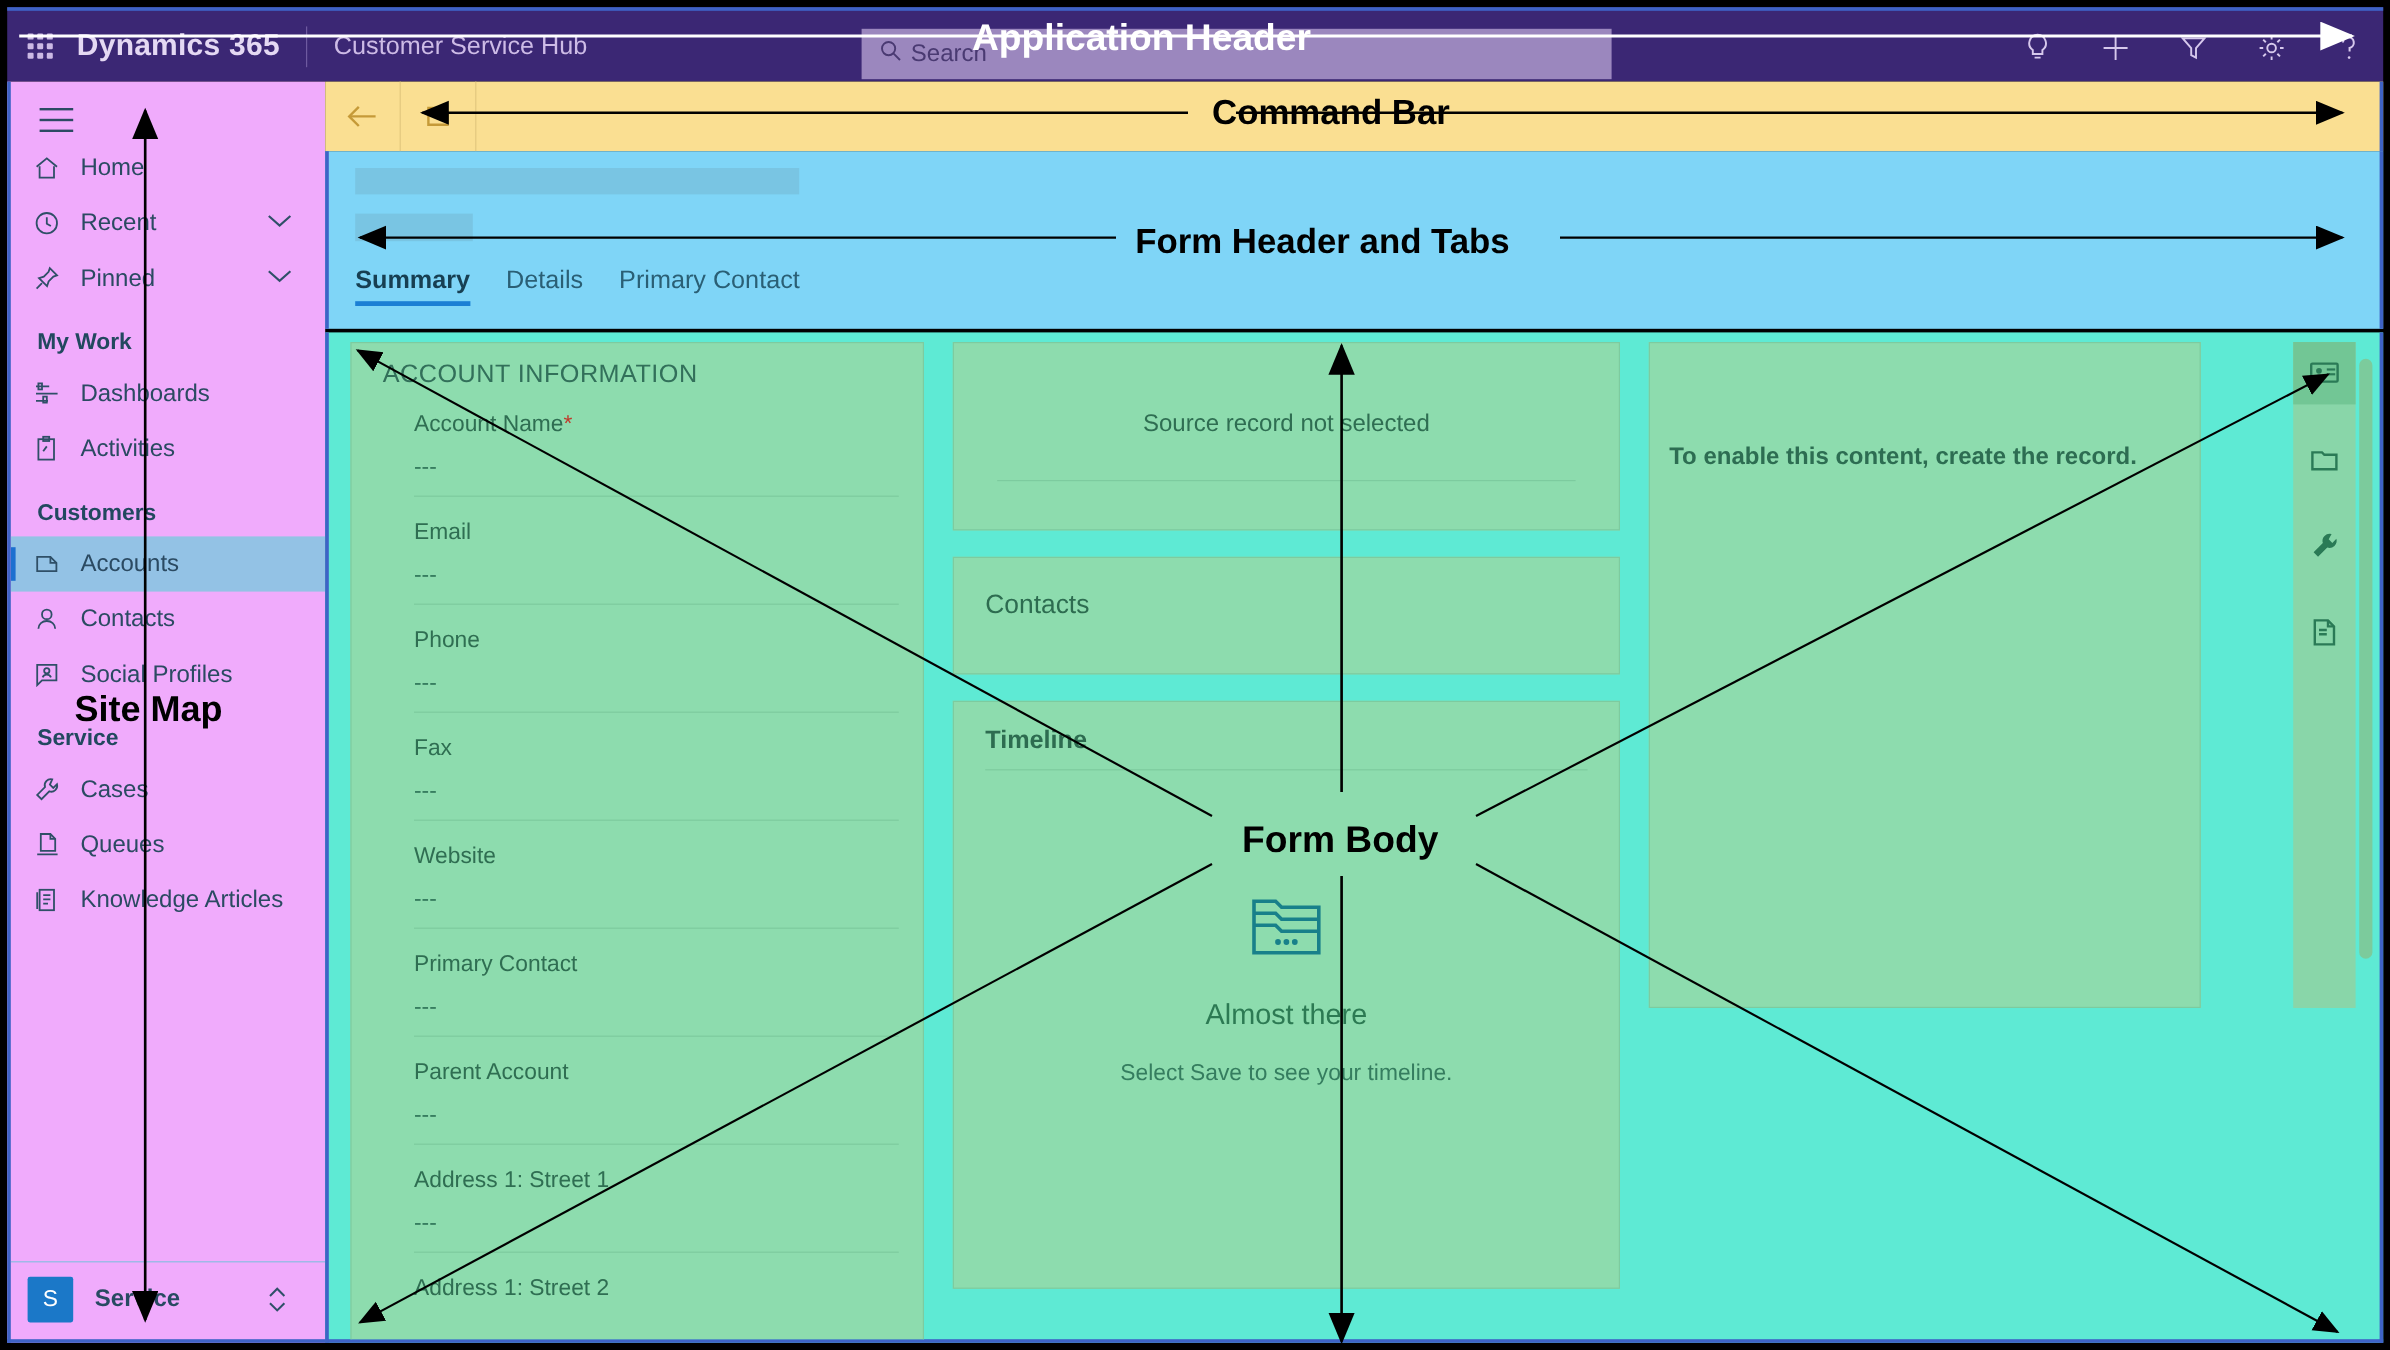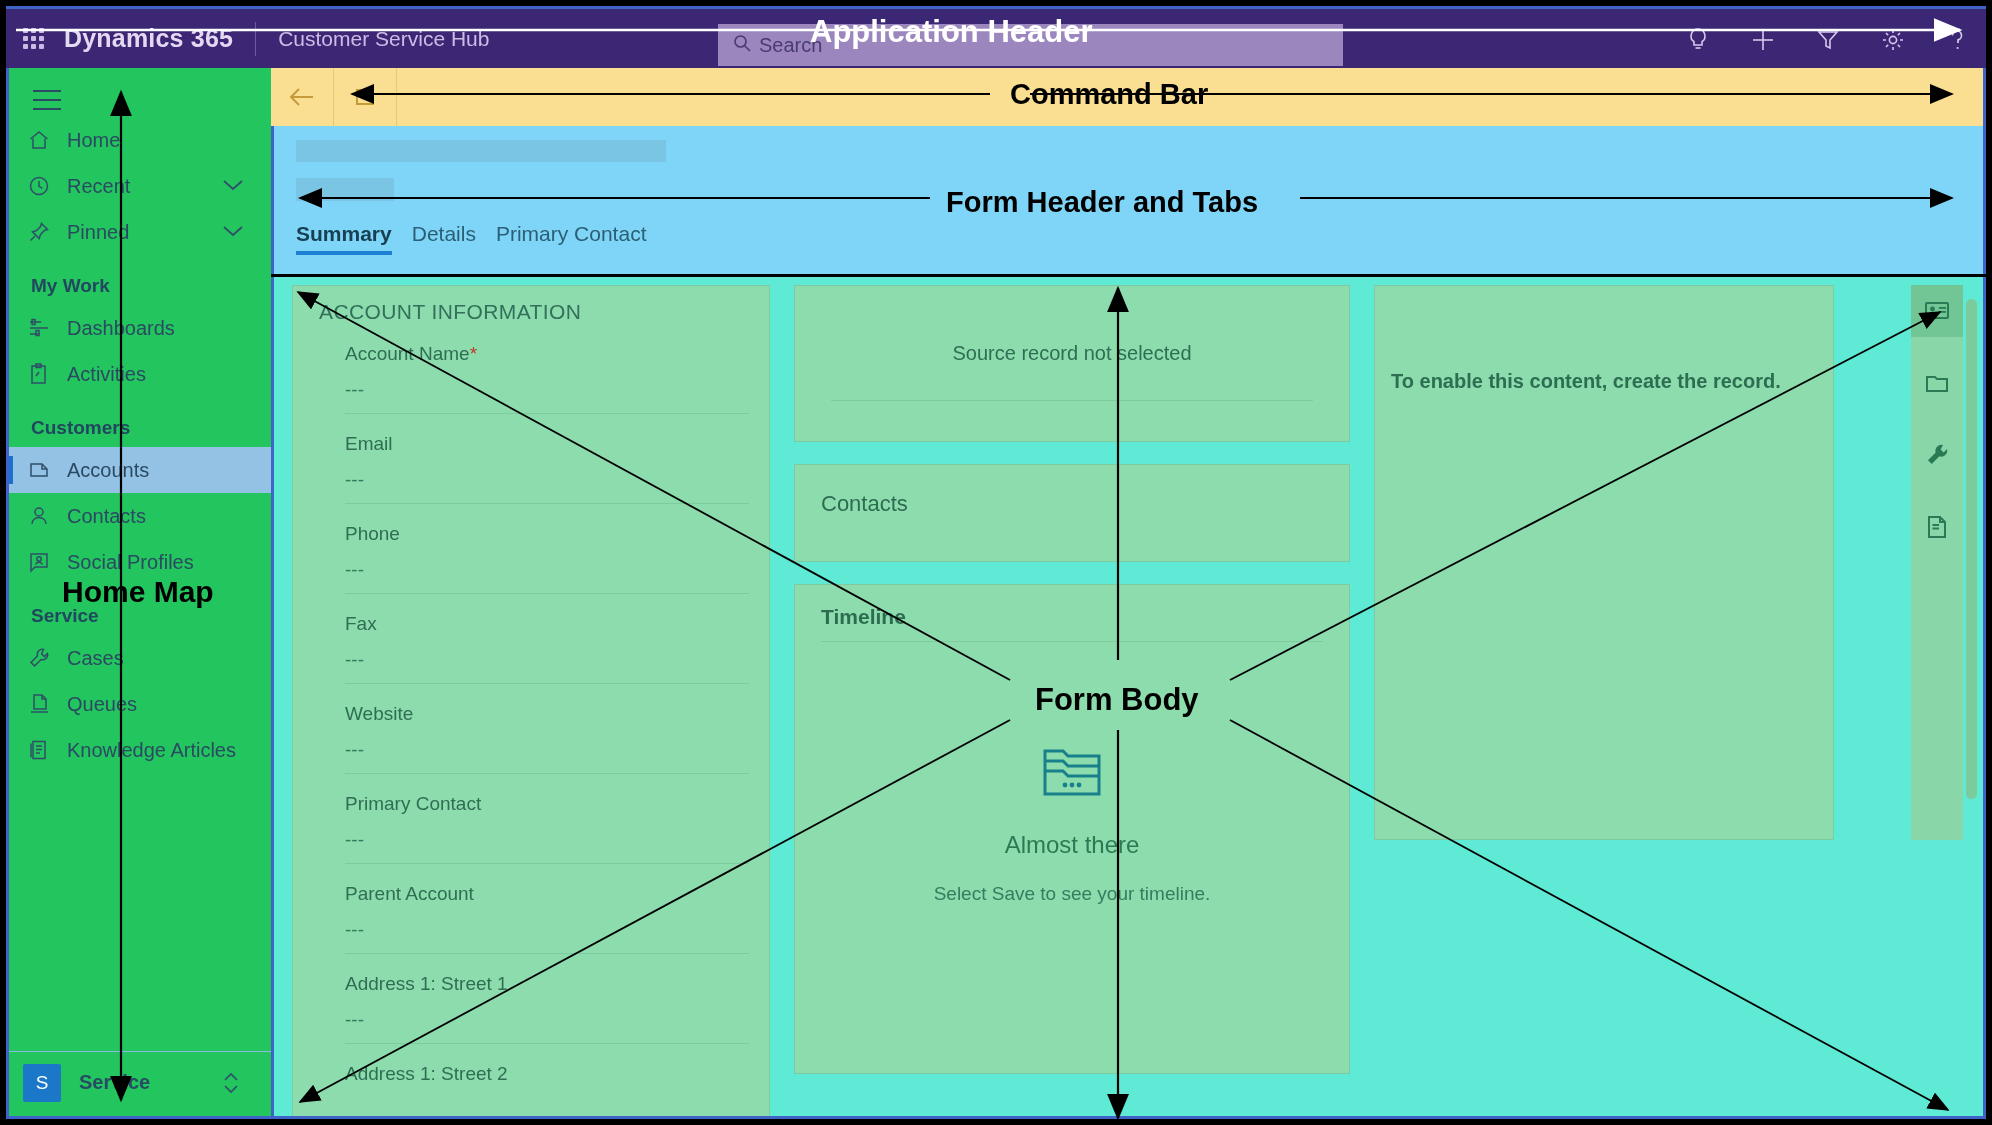--- a/index.html
+++ b/index.html
@@ -57,21 +57,21 @@
     position: absolute; right: 18px; top: 0; height: 62px;
     display: flex; align-items: center; gap: 40px;
   }
   .hdr-ico { color: #d6c8ec; font-size: 25px; line-height: 1; }
   .hdr-ico svg { display:block; }
 
   
   .sidemap {
     position: absolute; left: 6px; top: 68px;
     width: 265px; height: 1051px;
-    background: #22c55e;
+    background: #f0abfc;
     border-left: 3px solid #3f63c6;
     border-bottom: 3px solid #3f63c6;
     overflow: hidden;
   }
   .hamburger { margin: 22px 0 0 24px; width: 28px; }
   .hamburger i { display: block; height: 2px; background: #2c4a63; margin-bottom: 7px; }
   .nav-item {
     height: 46px; display: flex; align-items: center;
     padding-left: 18px; position: relative;
   }
@@ -120,21 +120,21 @@
   
   .form-header {
     position: absolute; left: 271px; top: 126px;
     width: 1715px; height: 148px;
     background: #7fd5f7;
     border-right: 3px solid #3f63c6;
     border-left: 3px solid #3f63c6;
   }
   .skel-1 { position: absolute; left: 22px; top: 14px; width: 370px; height: 22px; background: #79c5e3; }
   .skel-2 { position: absolute; left: 22px; top: 52px; width: 98px; height: 23px; background: #79c5e3; }
-  .tabs { position: absolute; left: 22px; top: 96px; display: flex; gap: 20px; }
+  .tabs { position: absolute; left: 22px; top: 96px; display: flex; gap: 30px; }
   .tab { color: #2a5f75; font-size: 21px; padding-bottom: 9px; position: relative; }
   .tab.active { color: #173f52; font-weight: 700; }
   .tab.active::after {
     content: ""; position: absolute; left: 0; bottom: 0;
     width: 100%; height: 4px; background: #1b7fd4;
   }
 
   
   .form-body {
     position: absolute; left: 271px; top: 277px;
@@ -602,17 +602,17 @@
     <line x1="1010" y1="680" x2="298" y2="292" stroke="#000" stroke-width="1.8" marker-end="url(#ar)"></line>
     <line x1="1230" y1="720" x2="1948" y2="1110" stroke="#000" stroke-width="1.8" marker-end="url(#ar)"></line>
     <line x1="1230" y1="680" x2="1940" y2="312" stroke="#000" stroke-width="1.8" marker-end="url(#ar)"></line>
     <line x1="1010" y1="720" x2="300" y2="1102" stroke="#000" stroke-width="1.8" marker-end="url(#ar)"></line>
   </svg>
 
   <div class="anno">
     <div class="anno-lbl white lbl-app">Application Header</div>
     <div class="anno-lbl lbl-cmd">Command Bar</div>
     <div class="anno-lbl lbl-form-hdr">Form Header and Tabs</div>
-    <div class="anno-lbl lbl-sitemap">Home Map</div>
+    <div class="anno-lbl lbl-sitemap">Site Map</div>
     <div class="anno-lbl lbl-body">Form Body</div>
   </div>
 
 </div>
 
 </body></html>

